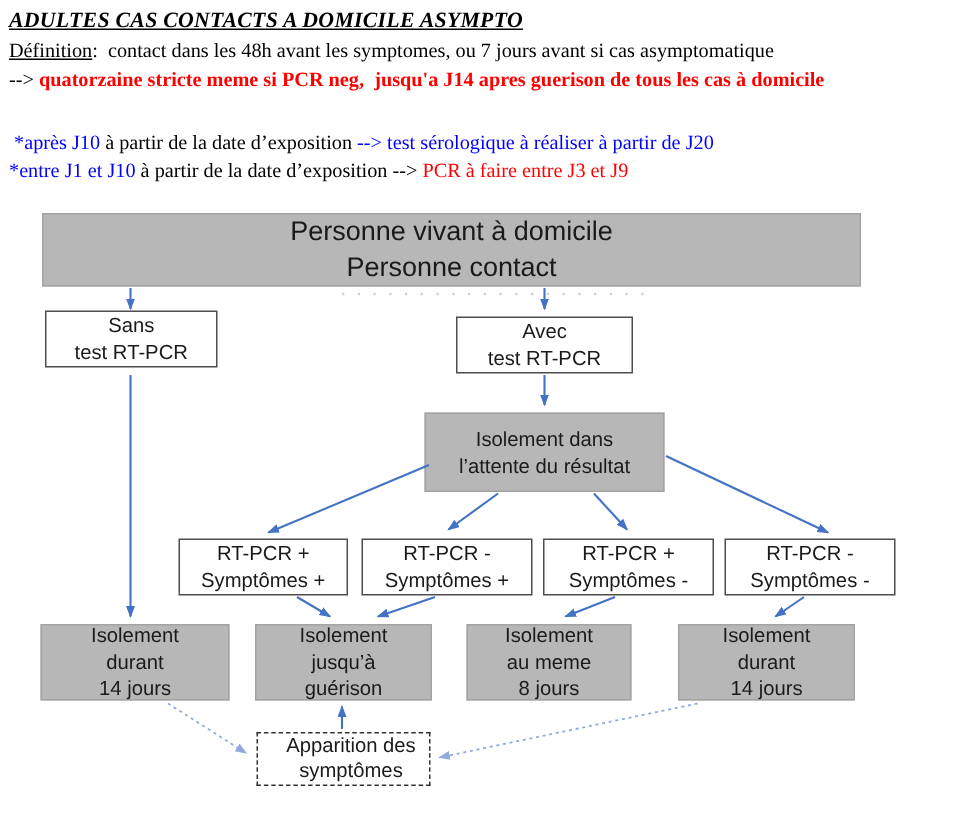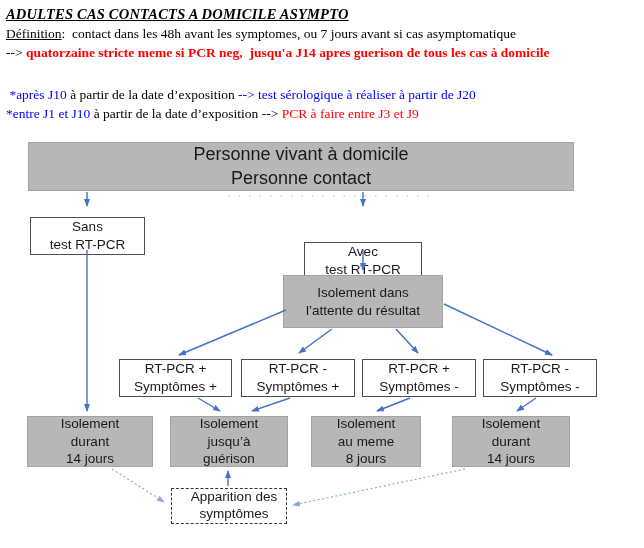--- a/index.html
+++ b/index.html
@@ -43,26 +43,26 @@
 
   <div class="hline t-note1"><span class="blue">*entre J1 et J10</span><span> à partir de la date d’exposition --&gt; </span><span class="red">PCR à faire entre J3 et J9</span></div>
 
   <div class="hline t-note2"><span class="blue"> *après J10</span><span> à partir de la date d’exposition </span><span class="blue">--&gt; test sérologique à réaliser à partir de J20</span></div>
 
   <div class="box gray" style="left:28px;top:142px;width:546px;height:49px;font-size:18px;">
     <span>Personne vivant à domicile</span>
     <span>Personne contact</span>
   </div>
 
-  <div class="box white" style="left:30px;top:217px;width:115px;height:38px;">
+  <div class="box white" style="left:30px;top:207px;width:115px;height:38px;">
     <span>Sans</span>
     <span>test RT-PCR</span>
   </div>
 
-  <div class="box white" style="left:304px;top:211px;width:118px;height:38px;margin-top:31px;">
+  <div class="box white" style="left:304px;top:211px;width:118px;height:38px;">
     <span>Avec</span>
     <span>test RT-PCR</span>
   </div>
 
   <div class="box gray" style="left:283px;top:275px;width:160px;height:53px;">
     <span>Isolement dans</span>
     <span>l’attente du résultat</span>
   </div>
 
   <div class="box white" style="left:119px;top:359px;width:113px;height:38px;">

